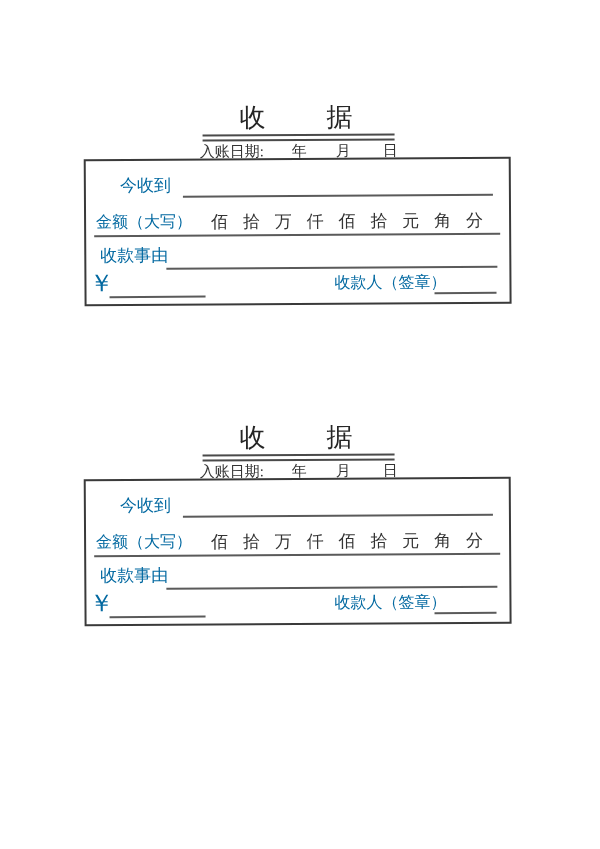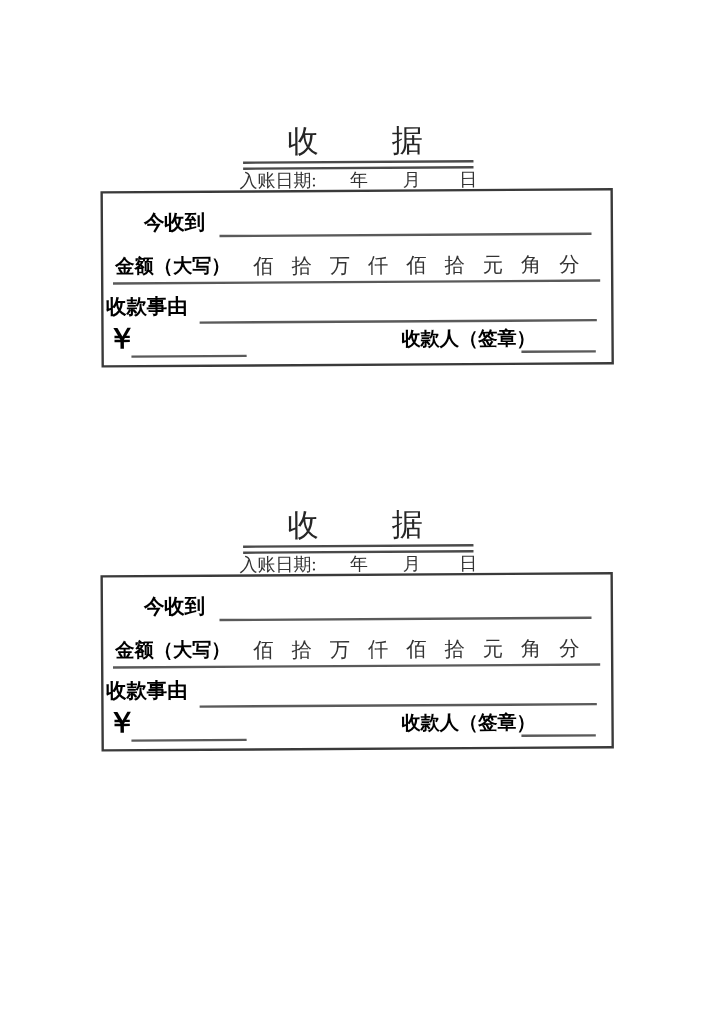--- a/index.html
+++ b/index.html
@@ -72,36 +72,35 @@
     left: 84px;
     width: 427px;
     height: 147px;
     border: 2px solid #3a3a3a;
     box-sizing: border-box;
     background: #ffffff;
   }
   .box .lbl {
     position: absolute;
     white-space: nowrap;
-    color: #000000;
-    font-weight: bold;
+    color: #0369a1;
   }
   .received-label { top: 13px; left: 34px; font-size: 17px; }
   .amount-label   { top: 51px; left: 10px; font-size: 16px; text-align: right; }
   .units-row {
     position: absolute;
     top: 50px;
     left: 125px;
     width: 272px;
     display: flex;
     justify-content: space-between;
     font-size: 17px;
     color: #333333;
   }
-  .reason-label   { top: 83px; left: 2px;  font-size: 17px; }
+  .reason-label   { top: 83px; left: 14px;  font-size: 17px; }
   .currency-symbol{ top: 110px; left: 3px; font-size: 24px; line-height: 24px; color: #2a2a2a; }
   .payee-label    { top: 113px; left: 248px; font-size: 16px; }
 
   .fill-line {
     position: absolute;
     height: 0;
     border-top: 2px solid #5a5a5a;
   }
   .line-received { top: 35px;  left: 97px;  width: 310px; }
   .line-amount   { top: 74px;  left: 8px;   width: 406px; }

